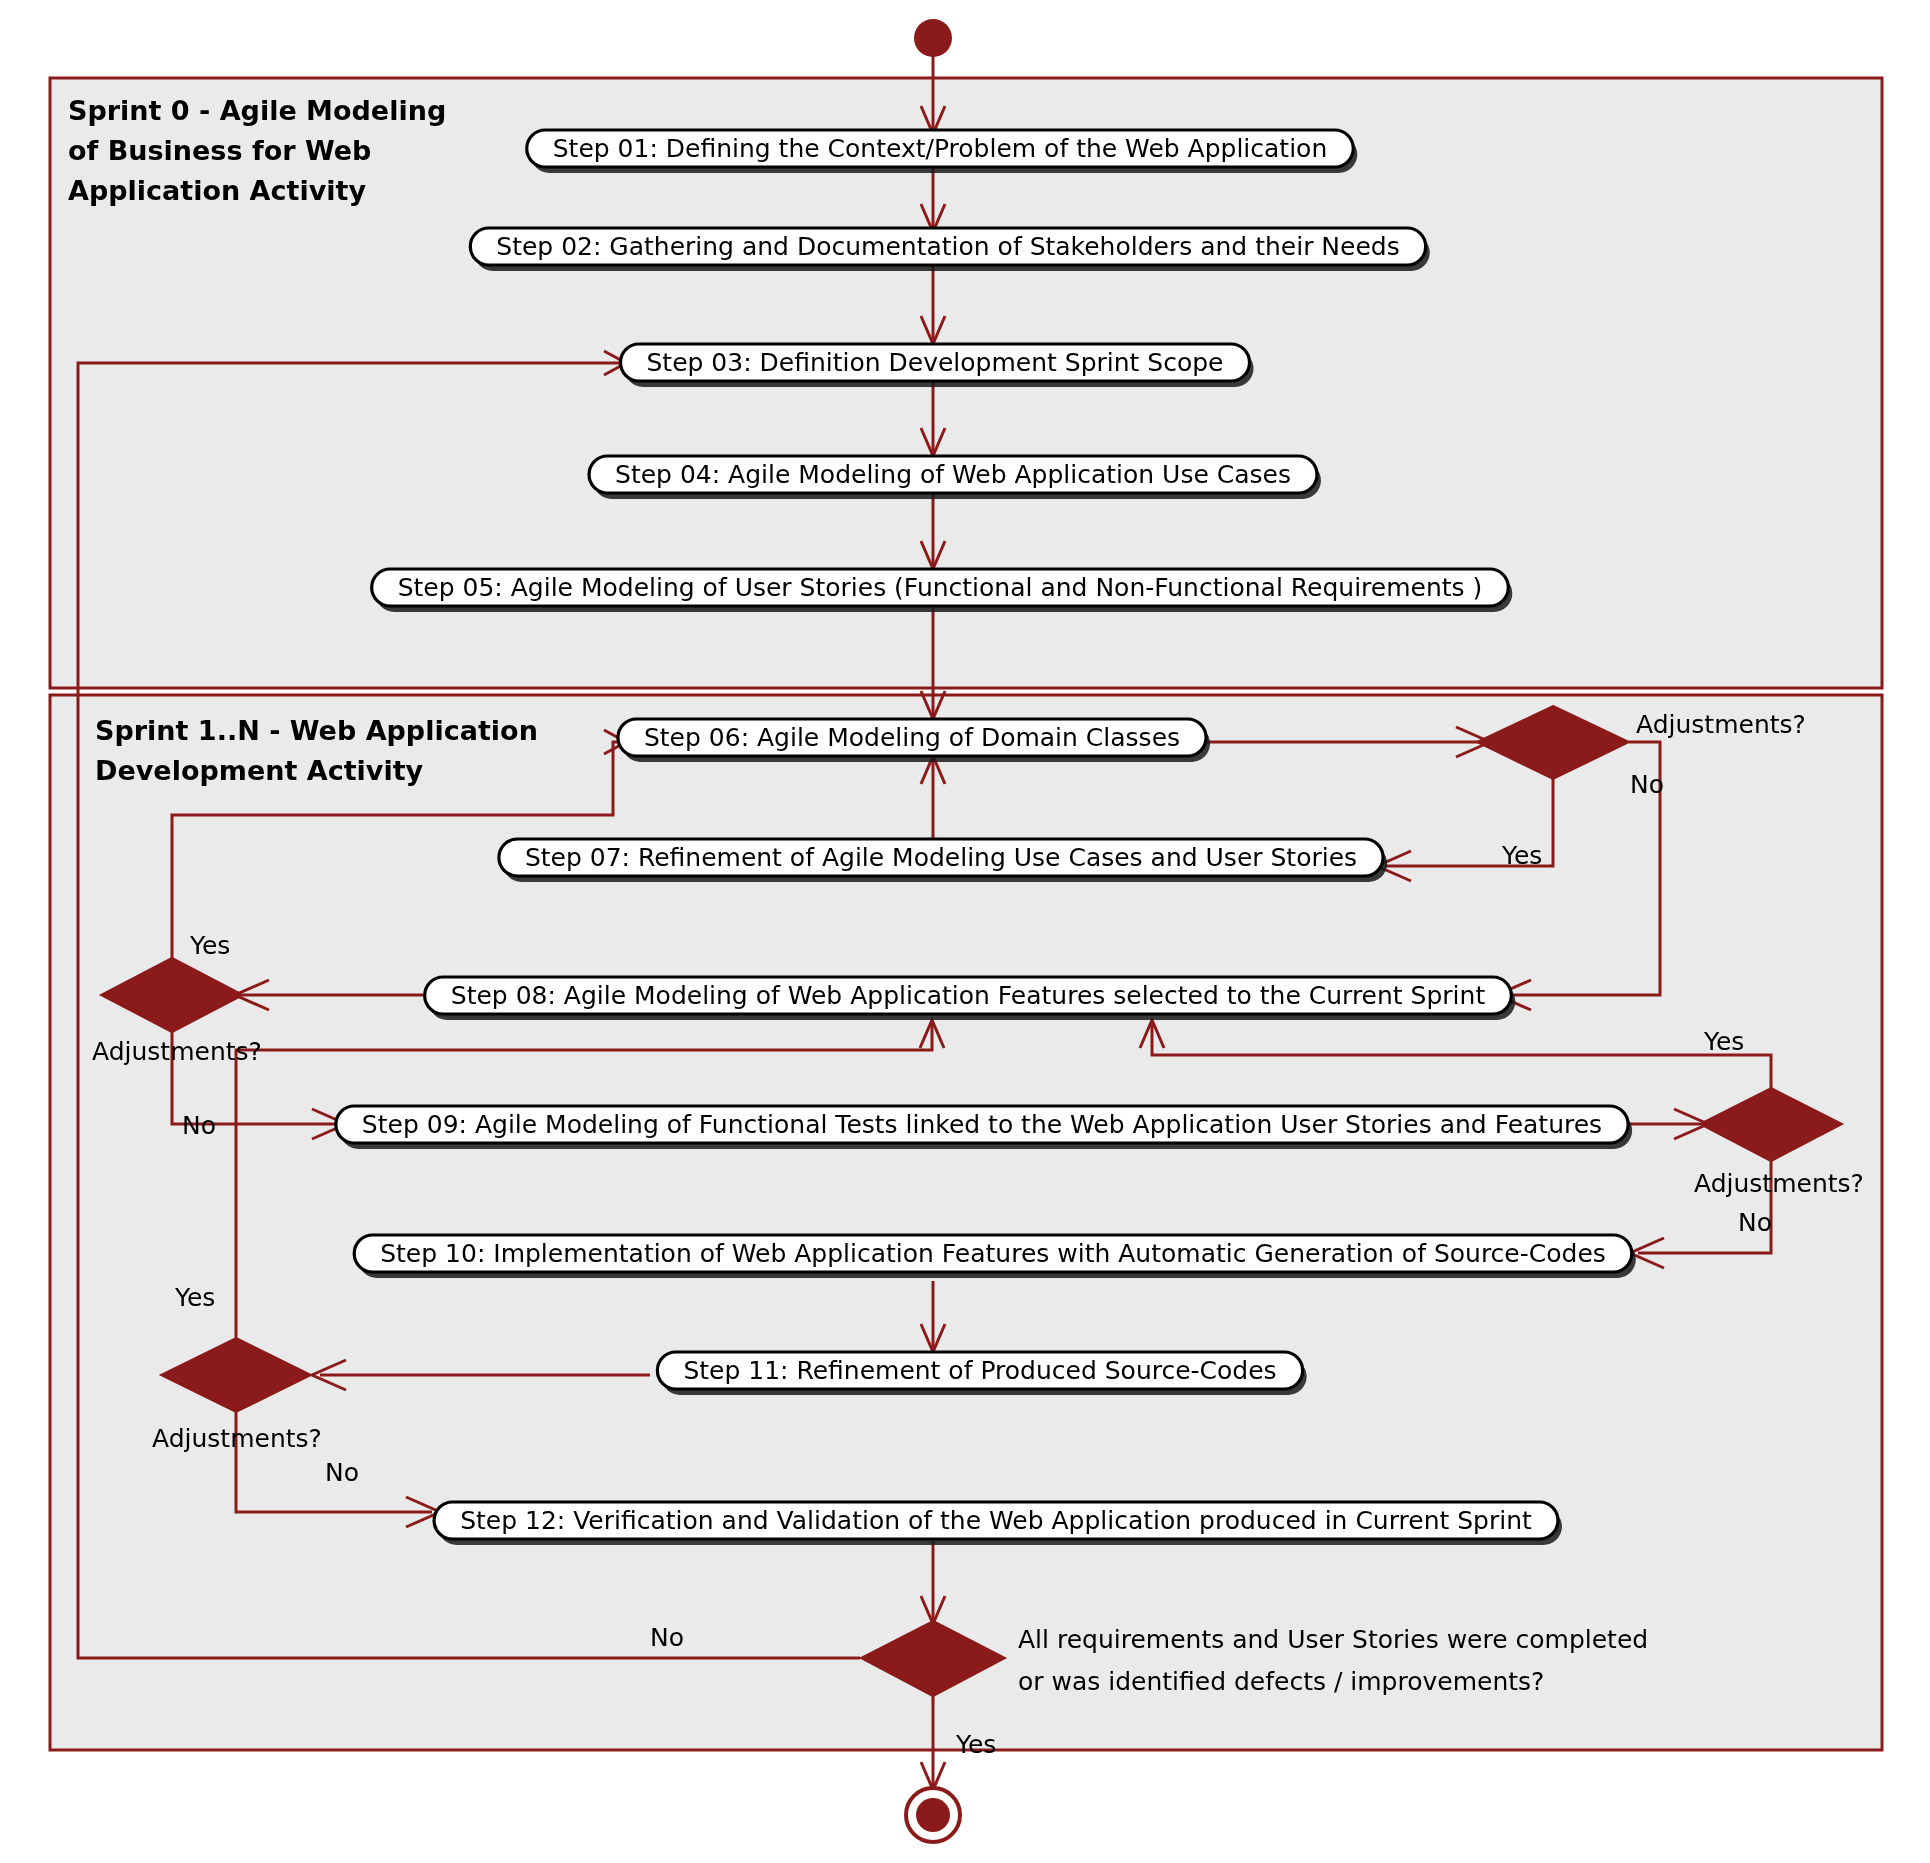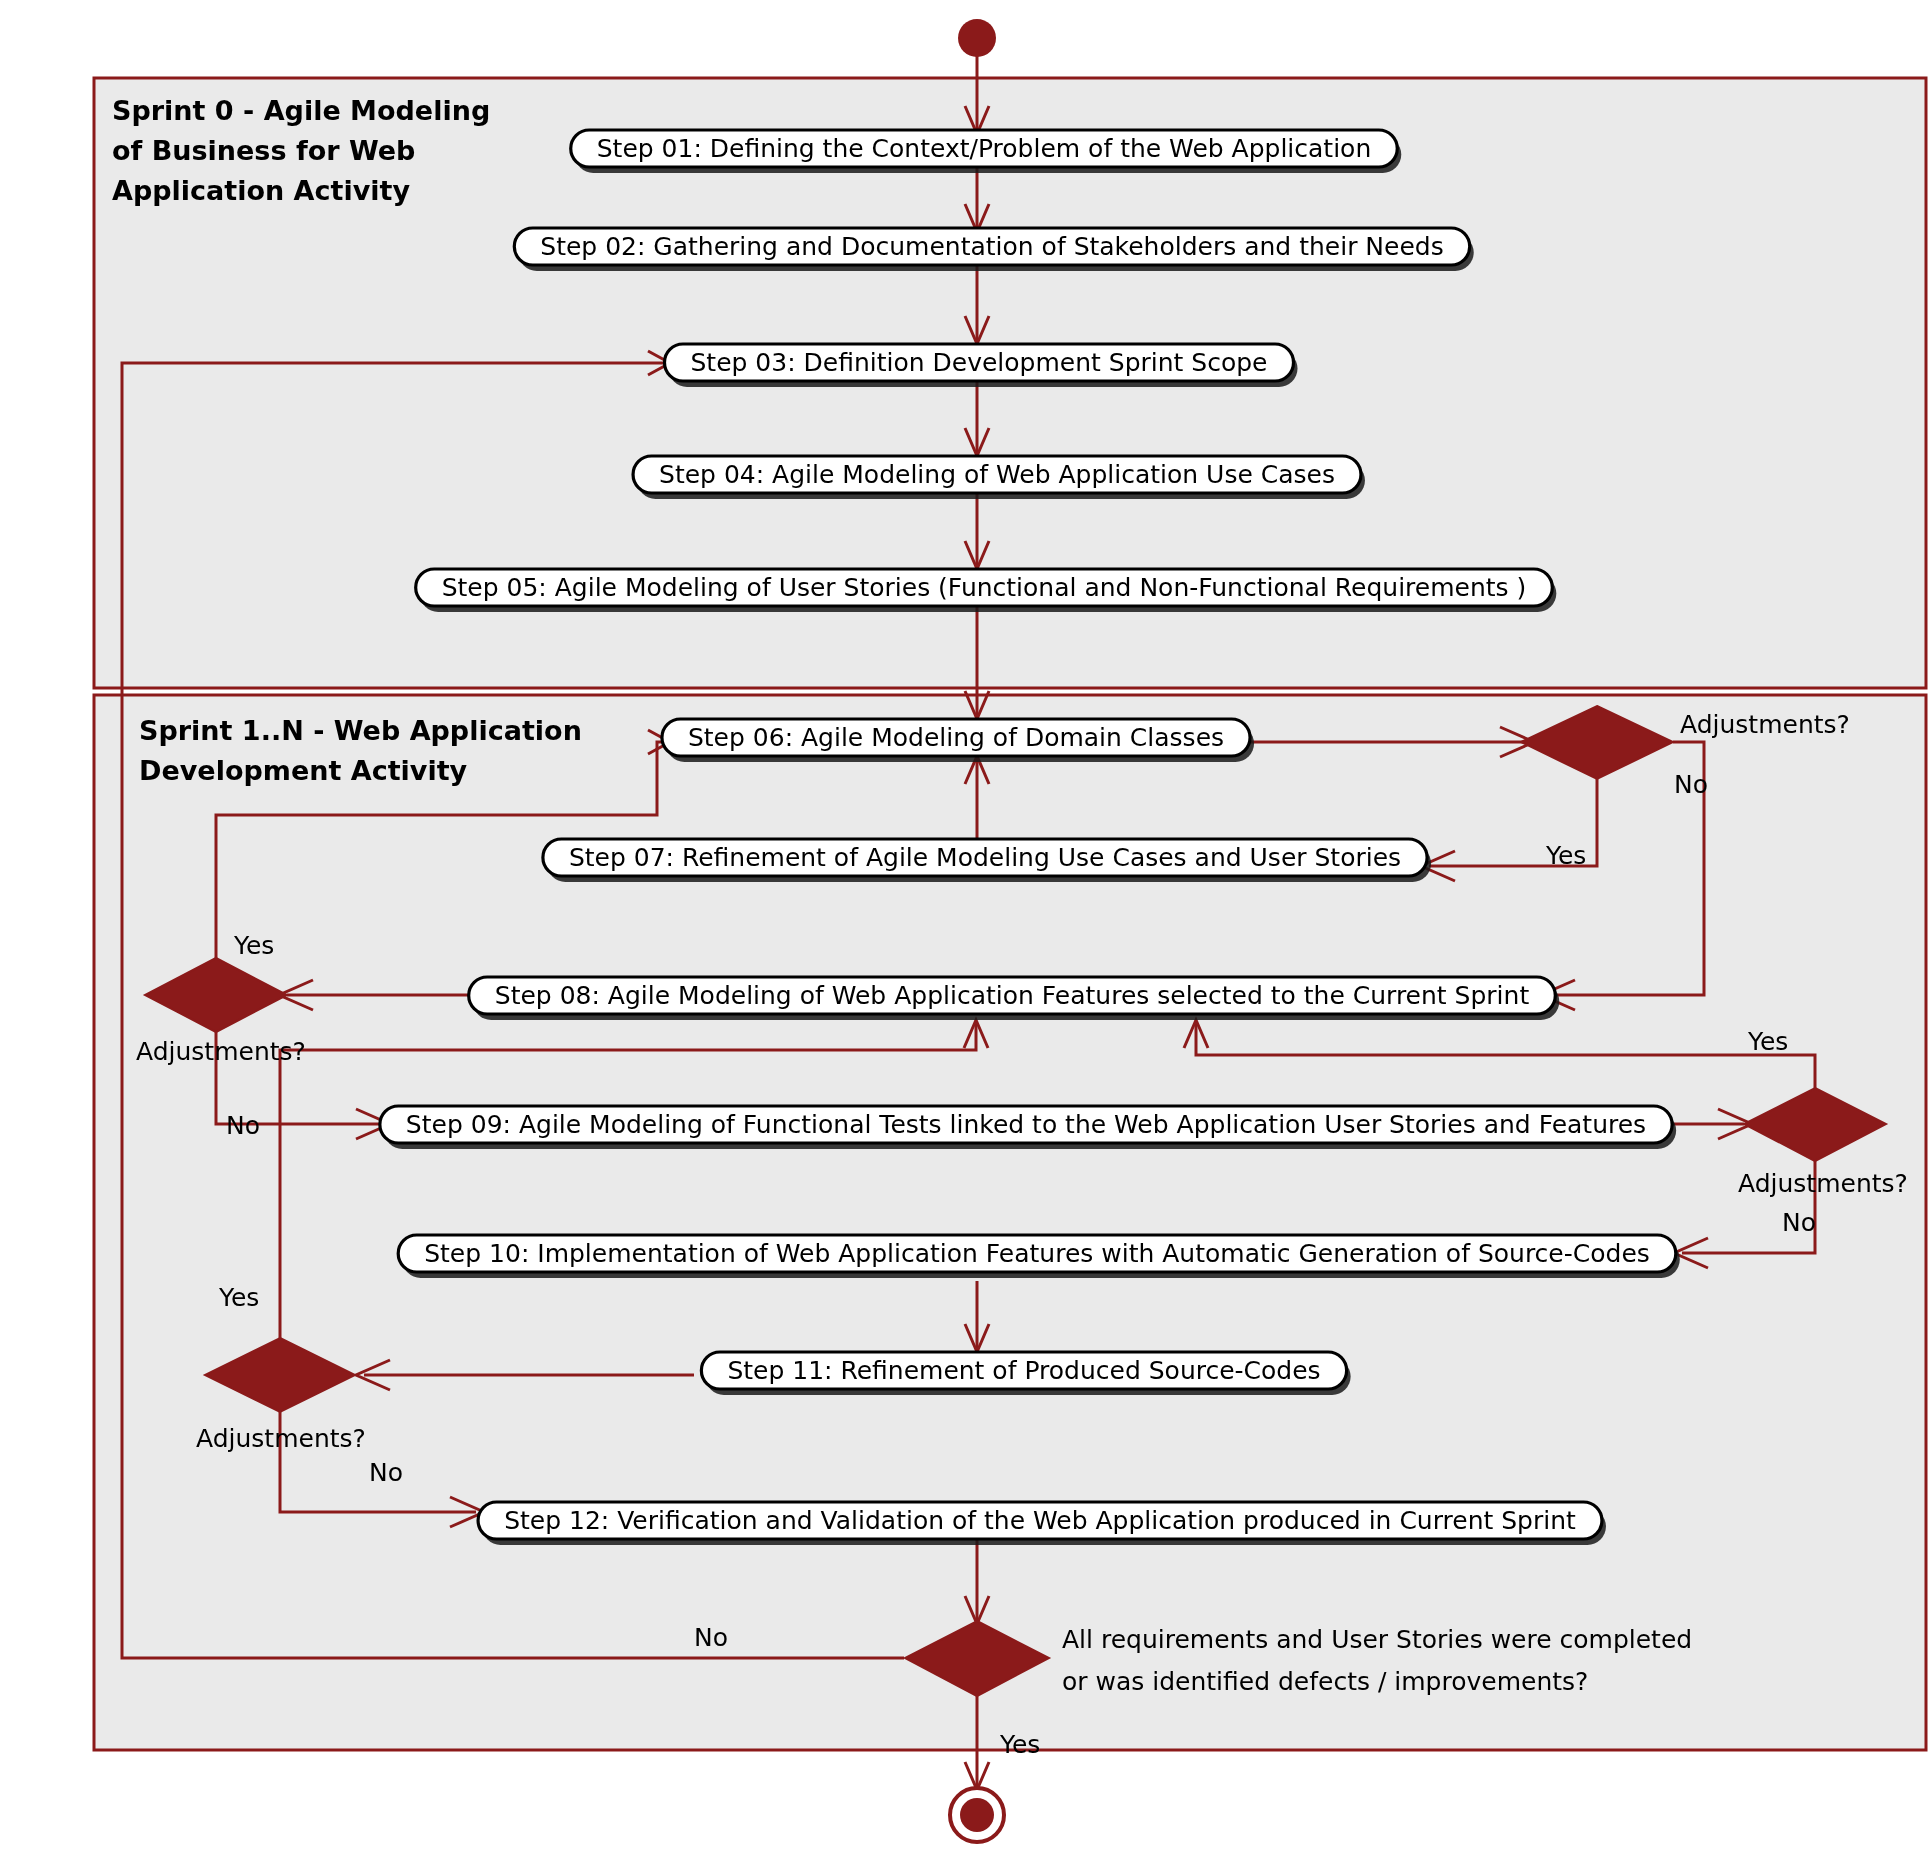--- a/index.html
+++ b/index.html
@@ -1,17 +1,17 @@
 <!DOCTYPE html>
 <html><head>
 <meta charset="utf-8">
 <style>
   html,body{margin:0;padding:0;background:#ffffff;}
   body{font-family:"DejaVu Sans", sans-serif;}
-  #stage{position:relative;width:1638px;height:1863px;background:#ffffff;margin-left:44px;}
+  #stage{position:relative;width:1638px;height:1863px;background:#ffffff;}
   svg{display:block;}
   .frame-fill{fill:#eaeaea;stroke:#8b1a1a;stroke-width:3;}
   .edge{stroke:#8b1a1a;stroke-width:3;fill:none;}
   .arrowhead{stroke:#8b1a1a;stroke-width:3;fill:none;stroke-linecap:butt;}
   .node-box{fill:#ffffff;stroke:#000000;stroke-width:3.2;}
   .node-shadow{fill:#1a1a1a;opacity:0.85;}
   .diamond{fill:#8b1a1a;stroke:#8b1a1a;stroke-width:2;}
   .startnode{fill:#8b1a1a;}
   .endring{fill:#ffffff;stroke:#8b1a1a;stroke-width:4;}
   .enddot{fill:#8b1a1a;}

